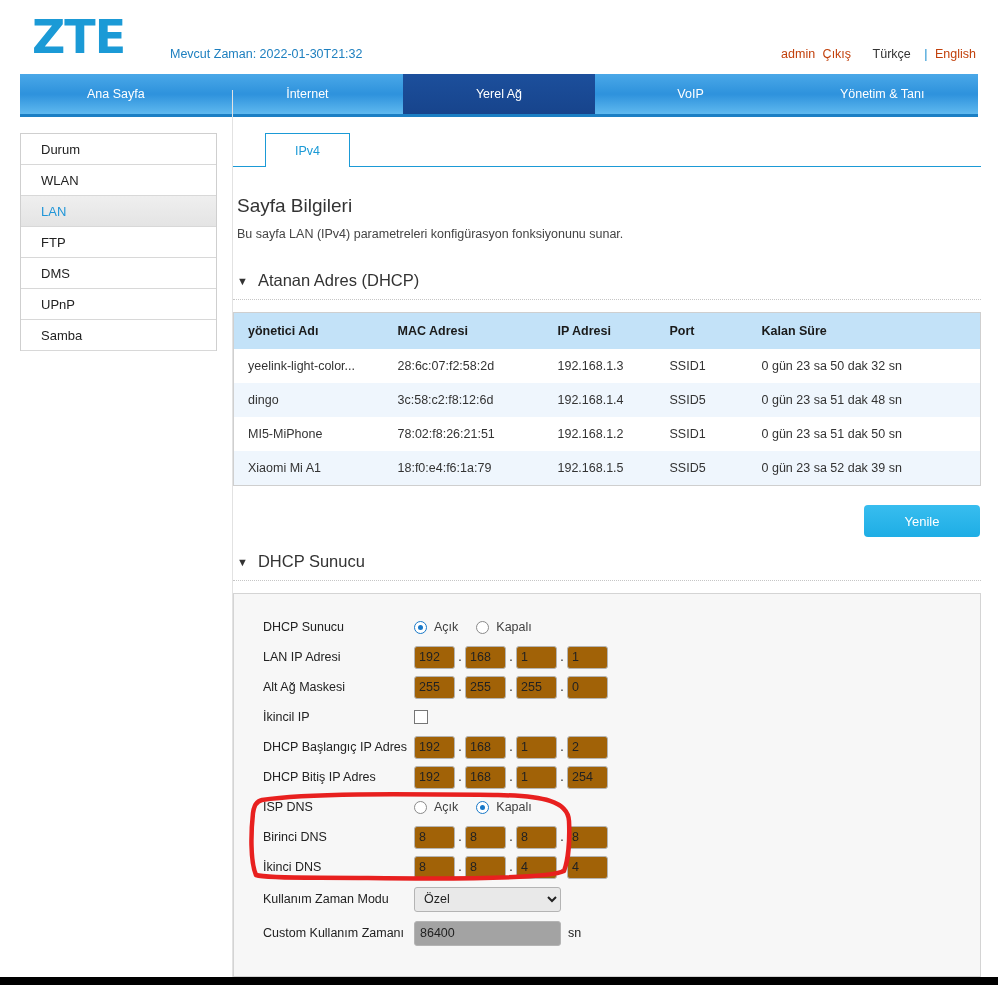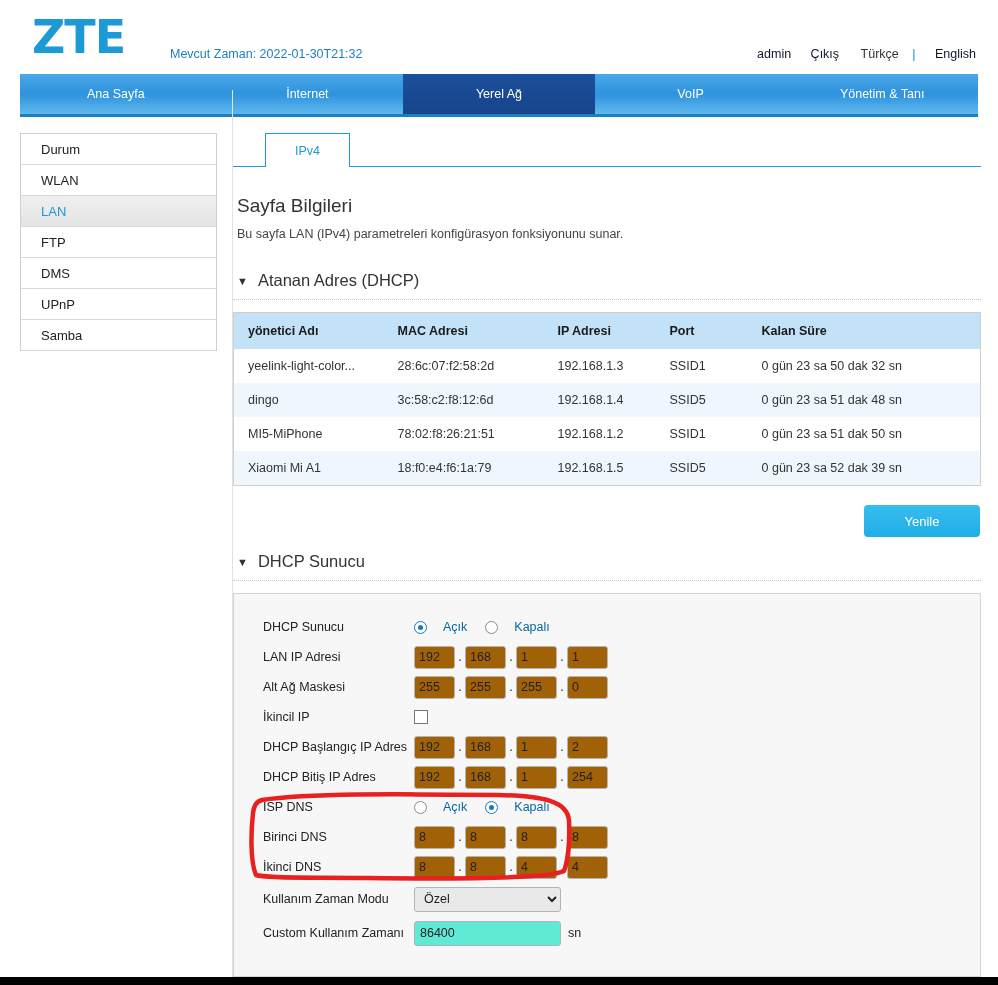--- a/index.html
+++ b/index.html
@@ -39,23 +39,23 @@
     font-size: 12.5px;
     color: #1d7fbf;
   }
   .topright {
     position: absolute;
     right: 22px; top: 47px;
     font-size: 12.5px;
     white-space: nowrap;
   }
   .topright a {
-    color: #0f172a;
+    color: #c2410c;
     text-decoration: none;
-    margin-left: 16px;
+    margin-left: 4px;
   }
   .topright .sep { color: #1a8fd0; margin-left: 10px; }
   .topright .active-lang {
     color: #333;
     margin-left: 18px;
   }
 
   
   .nav {
     display: flex;
@@ -226,23 +226,22 @@
     color: #222;
     flex: 0 0 151px;
   }
   .fctl { display: flex; align-items: center; }
 
   .radio-wrap {
     display: inline-flex;
     align-items: center;
     margin-right: 18px;
     font-size: 12.5px;
-    color: #0369a1;
+    color: #404040;
     cursor: pointer;
-    gap: 9px;
   }
   .radio {
     width: 13px; height: 13px;
     border-radius: 50%;
     border: 1px solid #8a8a8a;
     background: #fff;
     margin-right: 7px;
     position: relative;
     flex: none;
   }
@@ -287,21 +286,21 @@
     background: #e9e9e9;
     font-size: 12.5px;
     color: #222;
     padding-left: 5px;
     font-family: "Liberation Sans", sans-serif;
   }
   .txtbox {
     width: 147px; height: 25px;
     border: 1px solid #b4b4b4;
     border-radius: 3px;
-    background: #5eead4;
+    background: #a3a3a3;
     font-size: 12.5px;
     color: #222;
     padding: 0 5px;
     font-family: "Liberation Sans", sans-serif;
   }
   .suffix { font-size: 12.5px; color: #222; margin-left: 7px; }
 
   .panel-btns {
     position: absolute;
     right: 22px; bottom: -36px;

